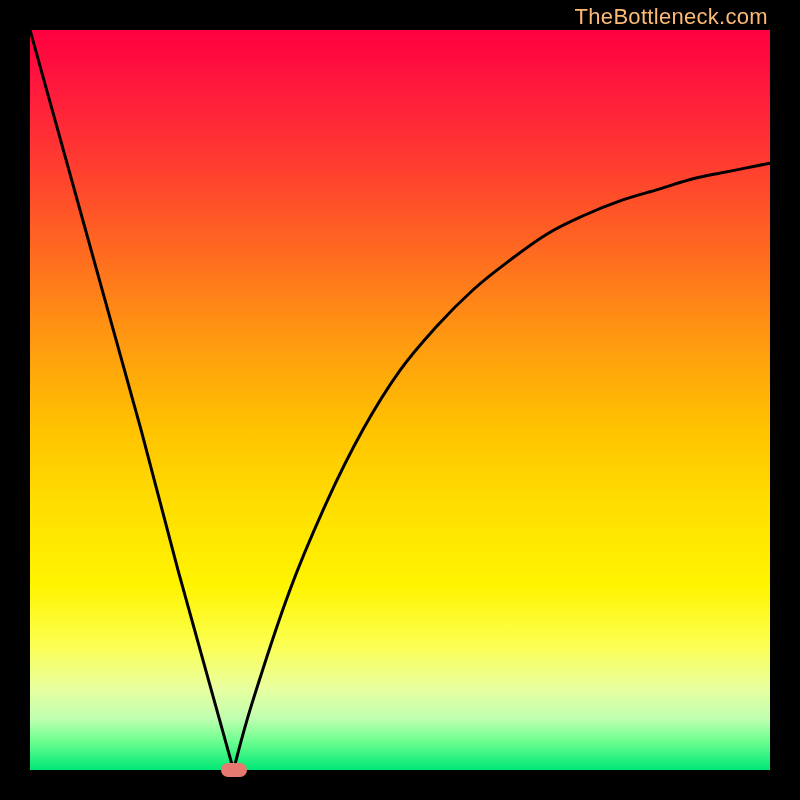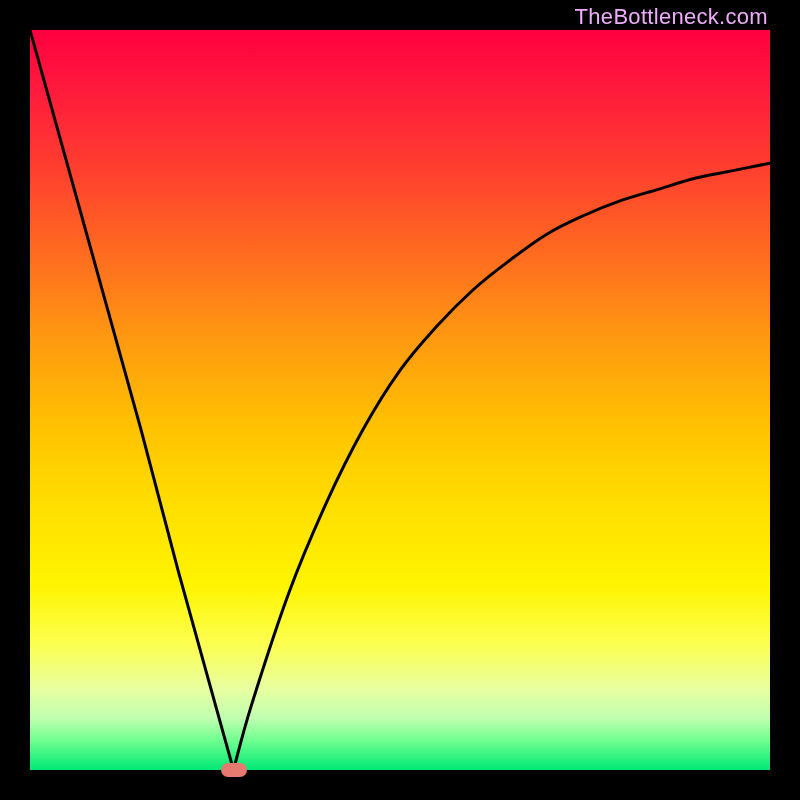--- a/index.html
+++ b/index.html
@@ -30,21 +30,21 @@
       #e8ffa0 89%,
       #c0ffb0 93%,
       #70ff90 96%,
       #00e876 100%
     );
   }
   .attribution {
     position: absolute;
     top: 4px;
     right: 32px;
-    color: #f0abfc;
+    color: #fdba74;
     font-size: 22px;
     font-weight: 500;
     letter-spacing: 0.3px;
   }
   svg.curve {
     position: absolute;
     left: 0;
     top: 0;
     width: 740px;
     height: 740px;

